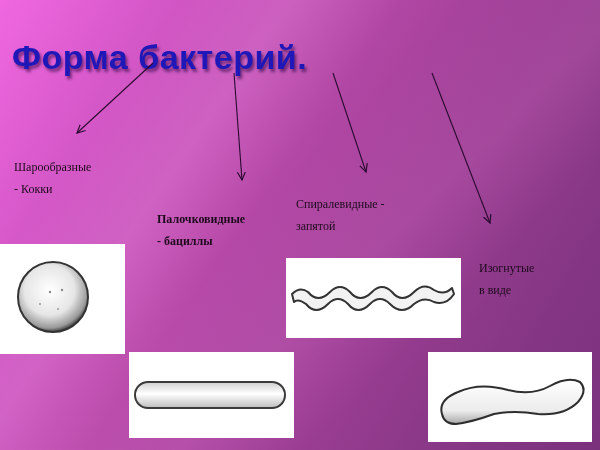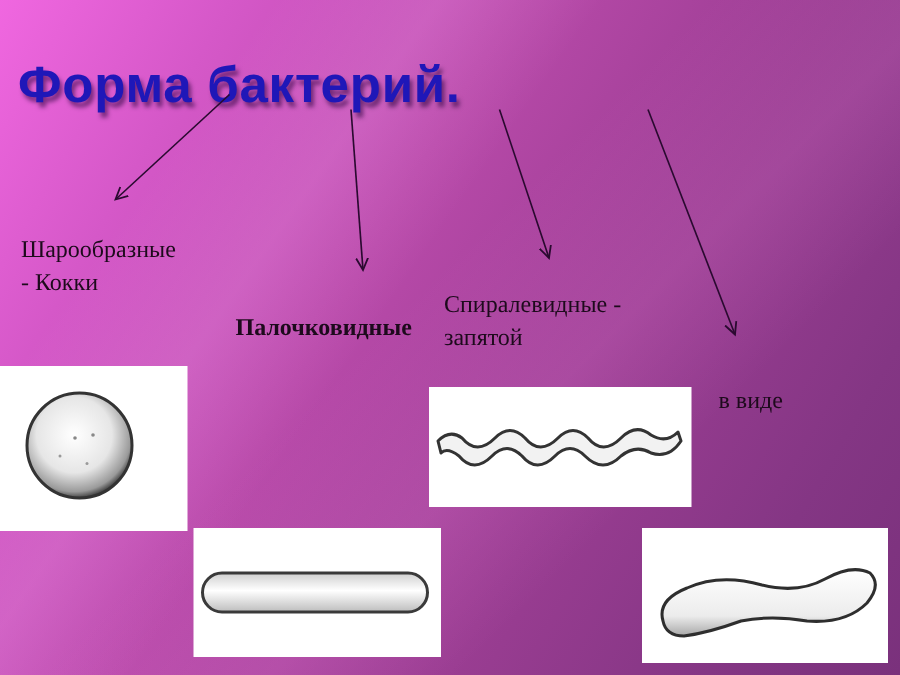--- a/index.html
+++ b/index.html
@@ -23,21 +23,21 @@
       font-family: "Liberation Sans", sans-serif;
       font-weight: bold;
       font-size: 34px;
       color: #1f17b8;
       text-shadow: 2px 3px 3px rgba(40,0,60,0.55);
       letter-spacing: 0.5px;
     }
     .label {
       position: absolute;
       font-family: "Liberation Serif", serif;
-      font-size: 16px;
+      font-size: 12px;
       line-height: 22px;
       color: #1d0a1c;
     }
     .pic {
       position: absolute;
       background: #ffffff;
     }
     svg.arrows {
       position: absolute; left: 0; top: 0;
       width: 600px; height: 450px;
@@ -81,20 +81,21 @@
     <circle cx="53" cy="53" r="35" fill="url(#gSphere)" stroke="#333" stroke-width="2"></circle>
     <circle cx="50" cy="48" r="1.2" fill="#888"></circle>
     <circle cx="62" cy="46" r="1.2" fill="#888"></circle>
     <circle cx="40" cy="60" r="1" fill="#999"></circle>
     <circle cx="58" cy="65" r="1" fill="#999"></circle>
   </svg>
 </div>
 
 <div class="label" style="left:157px; top:208px;font-weight:bold;">
   <div>Палочковидные</div>
+  <div>- бациллы</div>
 </div>
 <div class="pic" style="left:129px; top:352px; width:165px; height:86px;">
   <svg viewBox="0 0 165 86">
     <defs>
       <linearGradient id="gRod" x1="0" y1="0" x2="0" y2="1">
         <stop offset="0%" stop-color="#cfcfcf"></stop>
         <stop offset="45%" stop-color="#ffffff"></stop>
         <stop offset="100%" stop-color="#bdbdbd"></stop>
       </linearGradient>
     </defs>
@@ -107,20 +108,21 @@
   <div>запятой</div>
 </div>
 <div class="pic" style="left:286px; top:258px; width:175px; height:80px;">
   <svg viewBox="0 0 175 80">
     <path d="M6,36 Q14,28 22,34 Q32,46 44,34 Q54,24 64,34 Q74,46 86,34 Q96,24 106,34 Q116,46 128,34 Q138,24 148,32 Q158,38 166,30
              L168,36 Q160,48 148,44 Q138,38 128,46 Q116,58 104,46 Q94,36 84,46 Q72,58 62,46 Q52,36 42,46 Q30,58 20,46 Q12,40 8,44 Z" fill="#f2f2f2" stroke="#333" stroke-width="2" stroke-linejoin="round"></path>
   </svg>
 </div>
 
 <div class="label" style="left:479px; top:257px;">
+  <div>Изогнутые</div>
   <div>в виде</div>
 </div>
 <div class="pic" style="left:428px; top:352px; width:164px; height:90px;">
   <svg viewBox="0 0 164 90">
     <defs>
       <linearGradient id="gVib" x1="0" y1="0" x2="0" y2="1">
         <stop offset="0%" stop-color="#ffffff"></stop>
         <stop offset="70%" stop-color="#ececec"></stop>
         <stop offset="100%" stop-color="#a8a8a8"></stop>
       </linearGradient>

